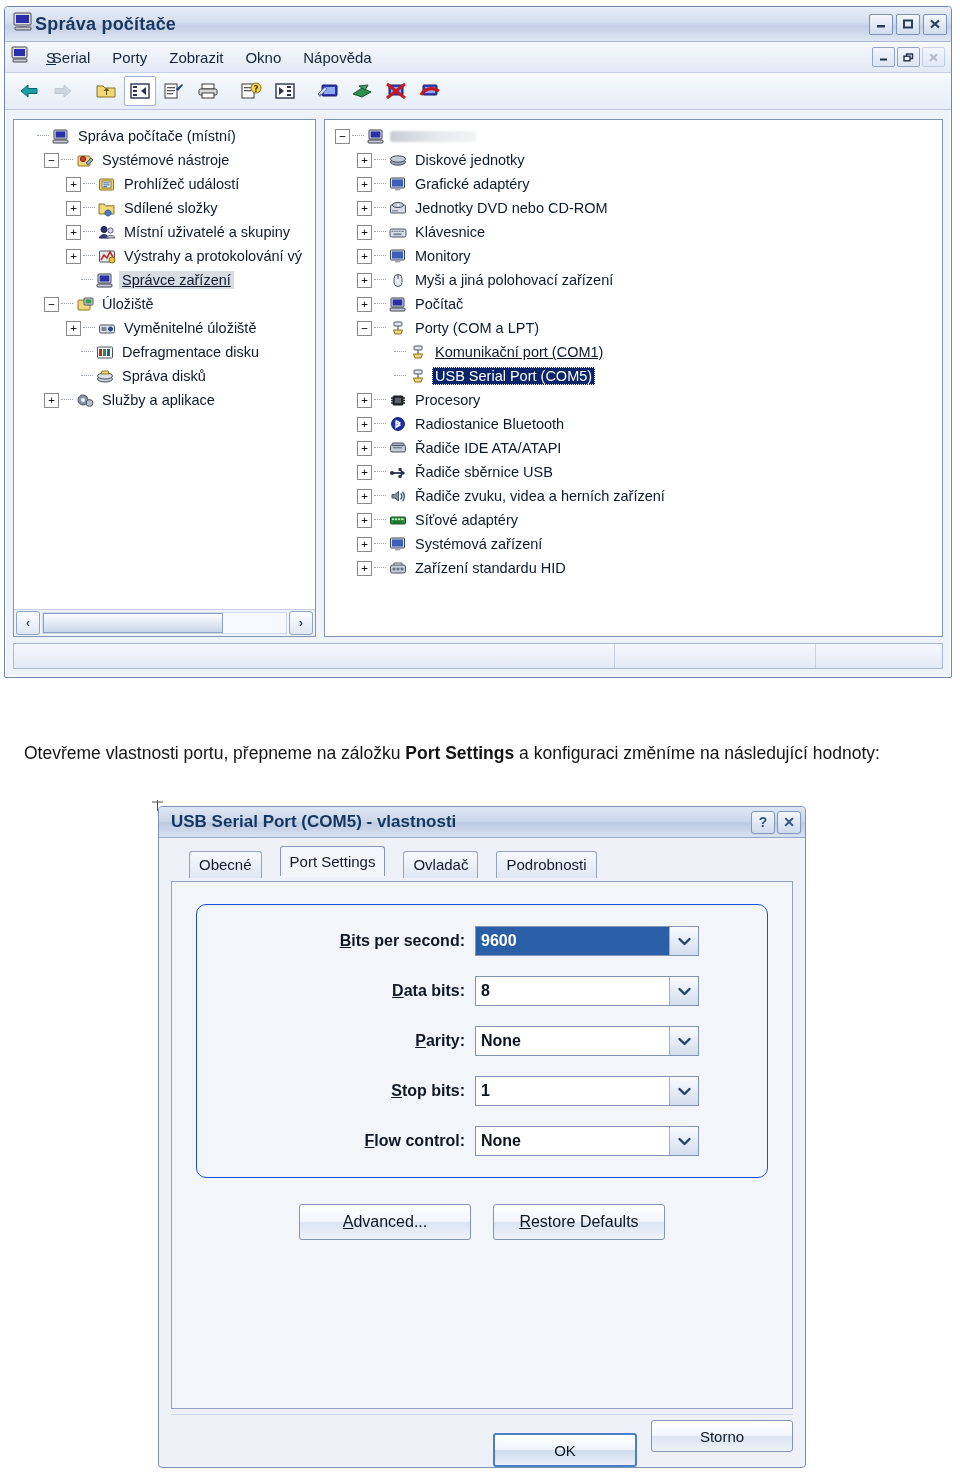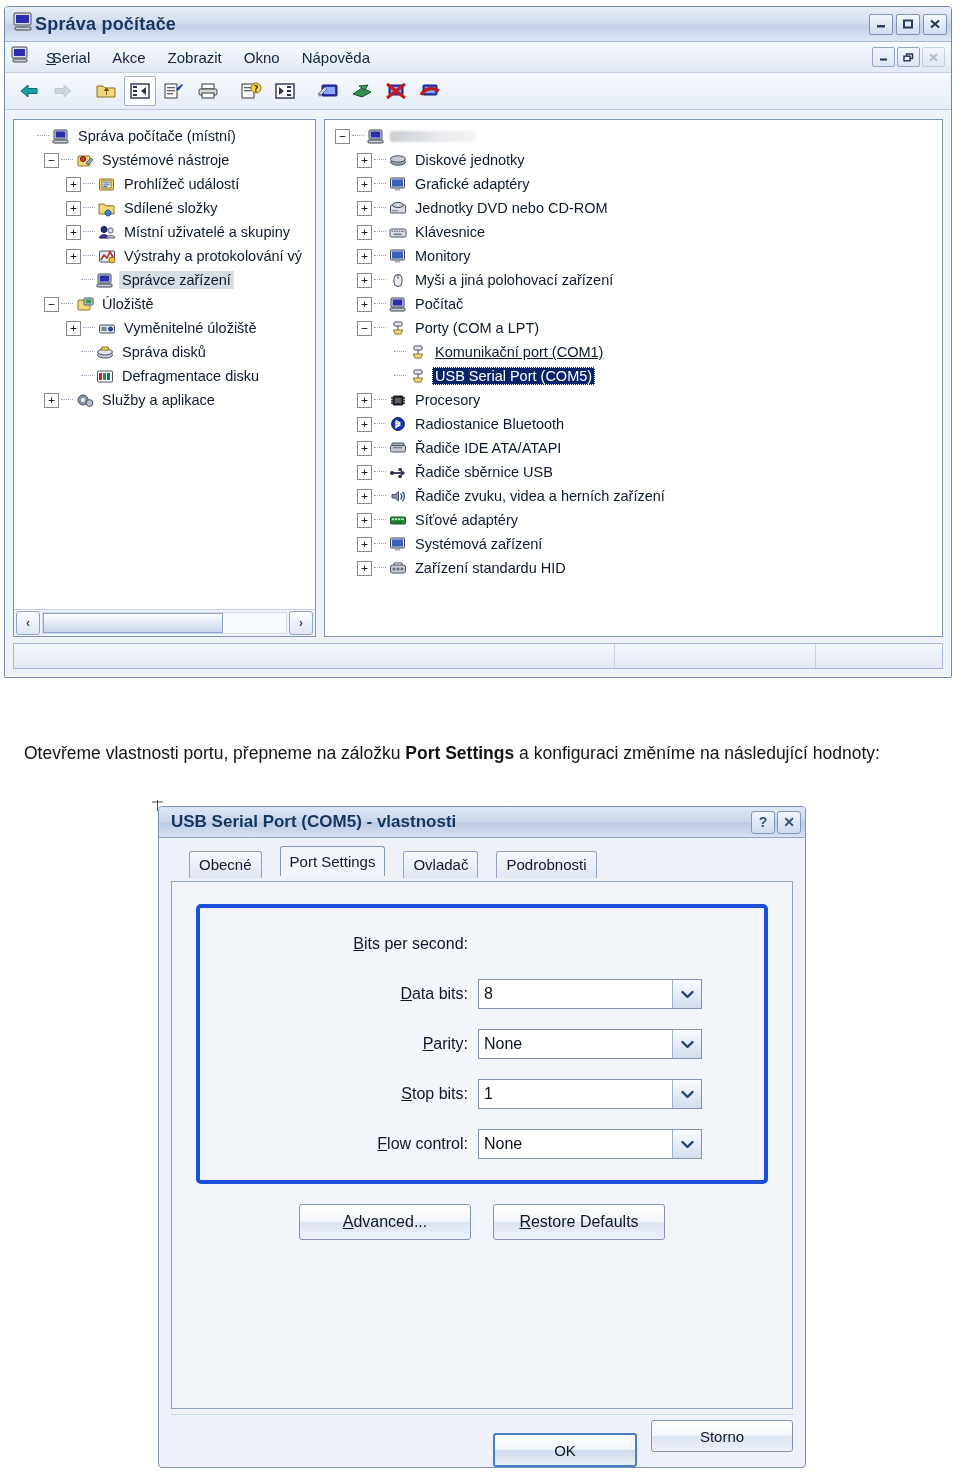--- a/index.html
+++ b/index.html
@@ -185,21 +185,21 @@
     background:#f2f5fa;top:0;padding-top:6px;padding-bottom:6px;
     border-color:#8598b8;z-index:3;
     box-shadow:0 1px 0 #f2f5fa;
   }
   .tabbody{
     position:absolute;left:12px;right:12px;top:74px;bottom:58px;
     background:#f2f5fa;border:1px solid #8fa2c0;box-sizing:border-box;
   }
   .groupbox{
     position:absolute;left:24px;right:24px;top:22px;height:272px;
-    border:4px solid #1d4ed8;border-radius:5px;background:transparent;
+    border:1px solid #1d4ed8;border-radius:10px;background:transparent;font-weight:bold;
   }
   .frow{
     display:flex;align-items:center;height:36px;margin-top:14px;
   }
   .frow:first-child{margin-top:18px;}
   .flabel{
     width:268px;text-align:right;padding-right:10px;
     font-size:16px;color:#0e1726;white-space:nowrap;
   }
   .flabel u{text-decoration:underline;}
@@ -276,21 +276,21 @@
 
   <div class="menubar">
     <span style="margin-right:4px;">
       <svg width="20" height="18" viewBox="0 0 20 18">
         <rect x="1" y="1" width="15" height="11" rx="1" fill="#d9dde4" stroke="#4a4a52"></rect>
         <rect x="3" y="3" width="11" height="7" fill="#2a2ea8"></rect>
         <rect x="2" y="13" width="14" height="3" rx="1" fill="#c7ccd4" stroke="#4a4a52"></rect>
       </svg>
     </span>
     <div class="menu-item"><u>S</u><span style="margin-left:-0.5ch;">Serial</span></div>
-    <div class="menu-item"><span>Akce</span></div>
+    <div class="menu-item"><span>Porty</span></div>
     <div class="menu-item"><span>Zobrazit</span></div>
     <div class="menu-item"><span>Okno</span></div>
     <div class="menu-item"><span>Nápověda</span></div>
     <div class="mdi-btns">
       <div class="mdi-btn">
         <svg width="11" height="9" viewBox="0 0 11 9">
             <rect x="2" y="5.5" width="7" height="2" fill="#22304a"></rect>
           </svg>
       </div>
       <div class="mdi-btn">
@@ -471,21 +471,21 @@
             <span class="dots"></span>
             <span class="ico">
               <svg width="19" height="17" viewBox="0 0 19 17">
                 <rect x="1.5" y="3" width="15" height="11" rx="1" fill="#e8ecf2" stroke="#4a5260"></rect>
                 <path d="M3,12 L6,7 L9,10 L12,4 L15,9" stroke="#c02a22" stroke-width="1.6" fill="none"></path>
                 <circle cx="14" cy="12" r="3" fill="#f2c13a" stroke="#8a6a10"></circle>
               </svg>
             </span>
             <span class="lbl">Výstrahy a protokolování vý</span>
           </div>
-          <div class="row sel-inactive" style="padding-left: 48px;">
+          <div class="row sel-inactive" style="padding-left: 48px; text-decoration: underline;">
             <span class="exp-spacer"></span>
             <span class="dots"></span>
             <span class="ico">
               <svg width="19" height="17" viewBox="0 0 19 17">
                 <rect x="2" y="2" width="13" height="9" rx="1" fill="#dfe2e8" stroke="#3d4450"></rect>
                 <rect x="3.6" y="3.4" width="9.8" height="6.2" fill="#2b30a8"></rect>
                 <rect x="1" y="12" width="15" height="3" rx="1" fill="#c6cbd4" stroke="#3d4450"></rect>
               </svg>
             </span>
             <span class="lbl">Správce zařízení</span>
@@ -506,45 +506,45 @@
             <span class="exp">+</span>
             <span class="dots"></span>
             <span class="ico">
               <svg width="19" height="17" viewBox="0 0 19 17">
                 <rect x="1.5" y="5" width="15" height="8" rx="1.5" fill="#dfe3ea" stroke="#4a5260"></rect>
                 <rect x="3.5" y="7" width="5" height="4" fill="#7a828f"></rect>
                 <circle cx="12.5" cy="9" r="2" fill="#2b59a8" stroke="#16336a"></circle>
               </svg>
             </span>
             <span class="lbl">Vyměnitelné úložiště</span>
-          </div>
-          <div class="row" style="padding-left: 48px;">
-            <span class="exp-spacer"></span>
-            <span class="dots"></span>
-            <span class="ico">
-              <svg width="19" height="17" viewBox="0 0 19 17">
-                <ellipse cx="9" cy="11" rx="7.5" ry="3" fill="#c9ced8" stroke="#4a5260"></ellipse>
-                <ellipse cx="9" cy="8" rx="7.5" ry="3" fill="#dfe3ea" stroke="#4a5260"></ellipse>
-                <path d="M6,3 L12,3 L13,6 L5,6 Z" fill="#f0d77a" stroke="#8a7420"></path>
-              </svg>
-            </span>
-            <span class="lbl">Správa disků</span>
           </div>
           <div class="row" style="padding-left: 48px;">
             <span class="exp-spacer"></span>
             <span class="dots"></span>
             <span class="ico">
               <svg width="19" height="17" viewBox="0 0 19 17">
                 <rect x="1.5" y="3" width="15" height="11" rx="1" fill="#ffffff" stroke="#4a5260"></rect>
                 <rect x="3" y="5" width="3" height="7" fill="#c02a22"></rect>
                 <rect x="7" y="5" width="3" height="7" fill="#2b8f3e"></rect>
                 <rect x="11" y="5" width="3" height="7" fill="#2b59a8"></rect>
               </svg>
             </span>
             <span class="lbl">Defragmentace disku</span>
+          </div>
+          <div class="row" style="padding-left: 48px;">
+            <span class="exp-spacer"></span>
+            <span class="dots"></span>
+            <span class="ico">
+              <svg width="19" height="17" viewBox="0 0 19 17">
+                <ellipse cx="9" cy="11" rx="7.5" ry="3" fill="#c9ced8" stroke="#4a5260"></ellipse>
+                <ellipse cx="9" cy="8" rx="7.5" ry="3" fill="#dfe3ea" stroke="#4a5260"></ellipse>
+                <path d="M6,3 L12,3 L13,6 L5,6 Z" fill="#f0d77a" stroke="#8a7420"></path>
+              </svg>
+            </span>
+            <span class="lbl">Správa disků</span>
           </div>
           <div class="row" style="padding-left: 26px;">
             <span class="exp">+</span>
             <span class="dots"></span>
             <span class="ico">
               <svg width="19" height="17" viewBox="0 0 19 17">
                 <circle cx="7" cy="8" r="5" fill="#8a93a4" stroke="#4a5260"></circle>
                 <circle cx="7" cy="8" r="2" fill="#eef1f6"></circle>
                 <circle cx="13.5" cy="11" r="3.4" fill="#b9c0cc" stroke="#4a5260"></circle>
               </svg>
@@ -835,20 +835,28 @@
     <div class="tab">Ovladač</div>
     <div class="tab">Podrobnosti</div>
   </div>
 
   <div class="tabbody">
 
     <div class="groupbox">
 
       <div class="frow">
         <div class="flabel"><u>B</u><span>its per second:</span></div>
+        <div class="combo selected">
+          <div class="val">9600</div>
+          <div class="arrow">
+            <svg width="13" height="9" viewBox="0 0 13 9">
+                <path d="M1.5,2 L6.5,7 L11.5,2" stroke="#24436f" stroke-width="2.4" fill="none" stroke-linecap="round" stroke-linejoin="round"></path>
+              </svg>
+          </div>
+        </div>
       </div>
 
       <div class="frow">
         <div class="flabel"><u>D</u><span>ata bits:</span></div>
         <div class="combo">
           <div class="val">8</div>
           <div class="arrow">
             <svg width="13" height="9" viewBox="0 0 13 9">
                 <path d="M1.5,2 L6.5,7 L11.5,2" stroke="#24436f" stroke-width="2.4" fill="none" stroke-linecap="round" stroke-linejoin="round"></path>
               </svg>

